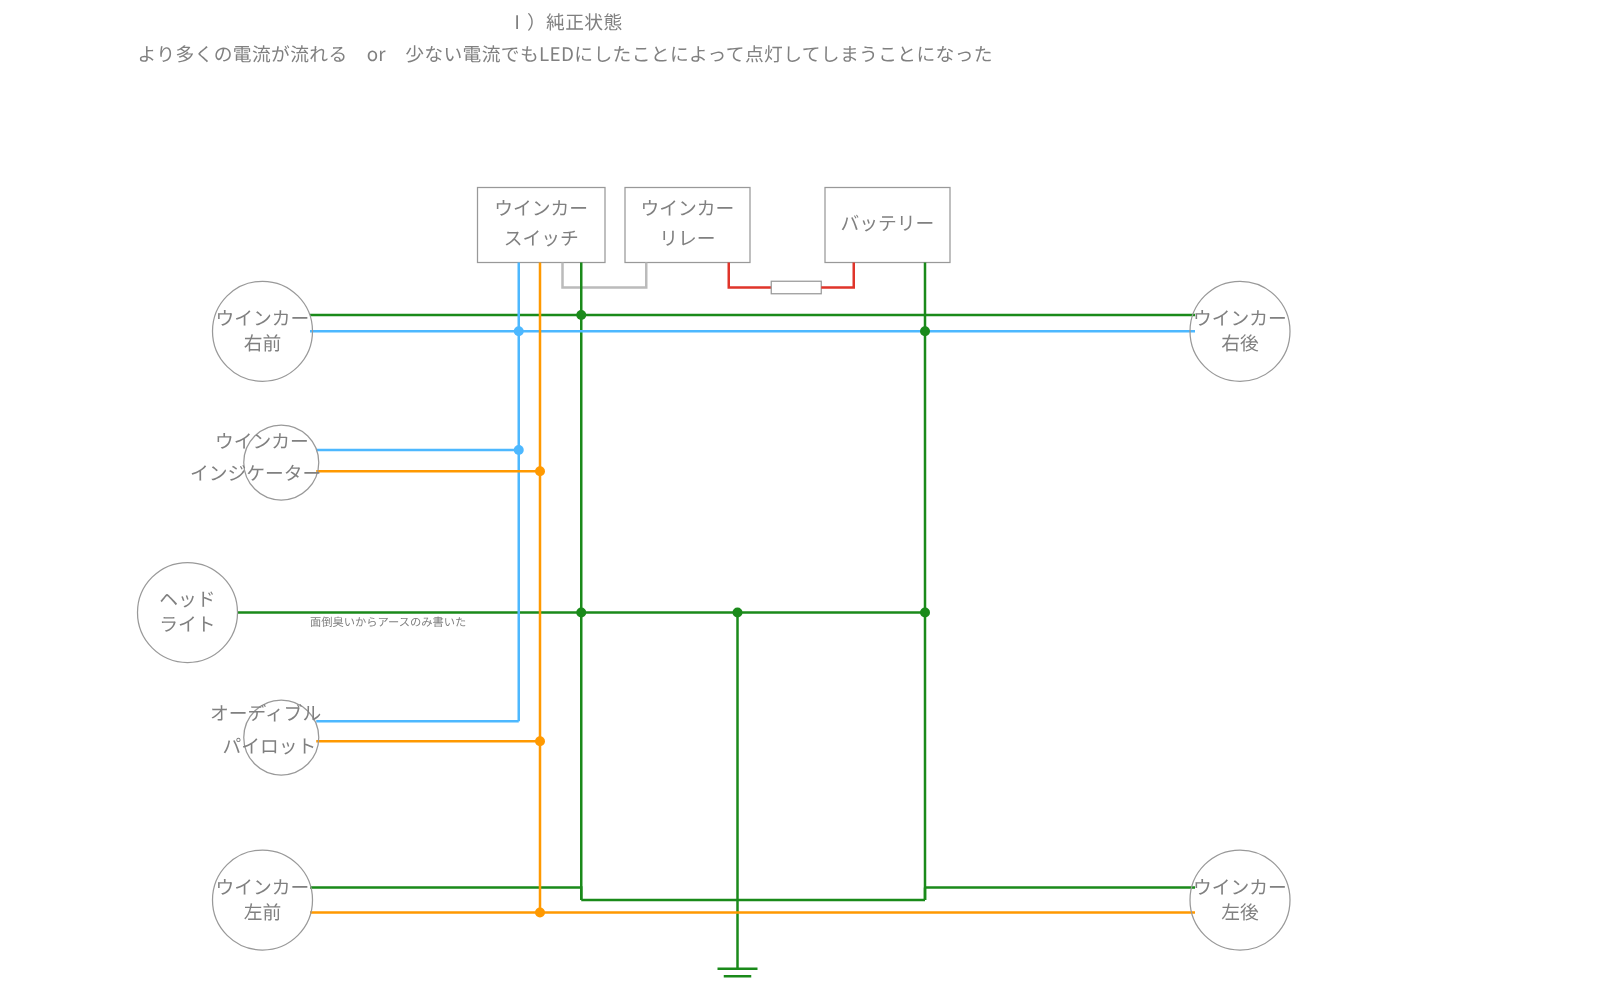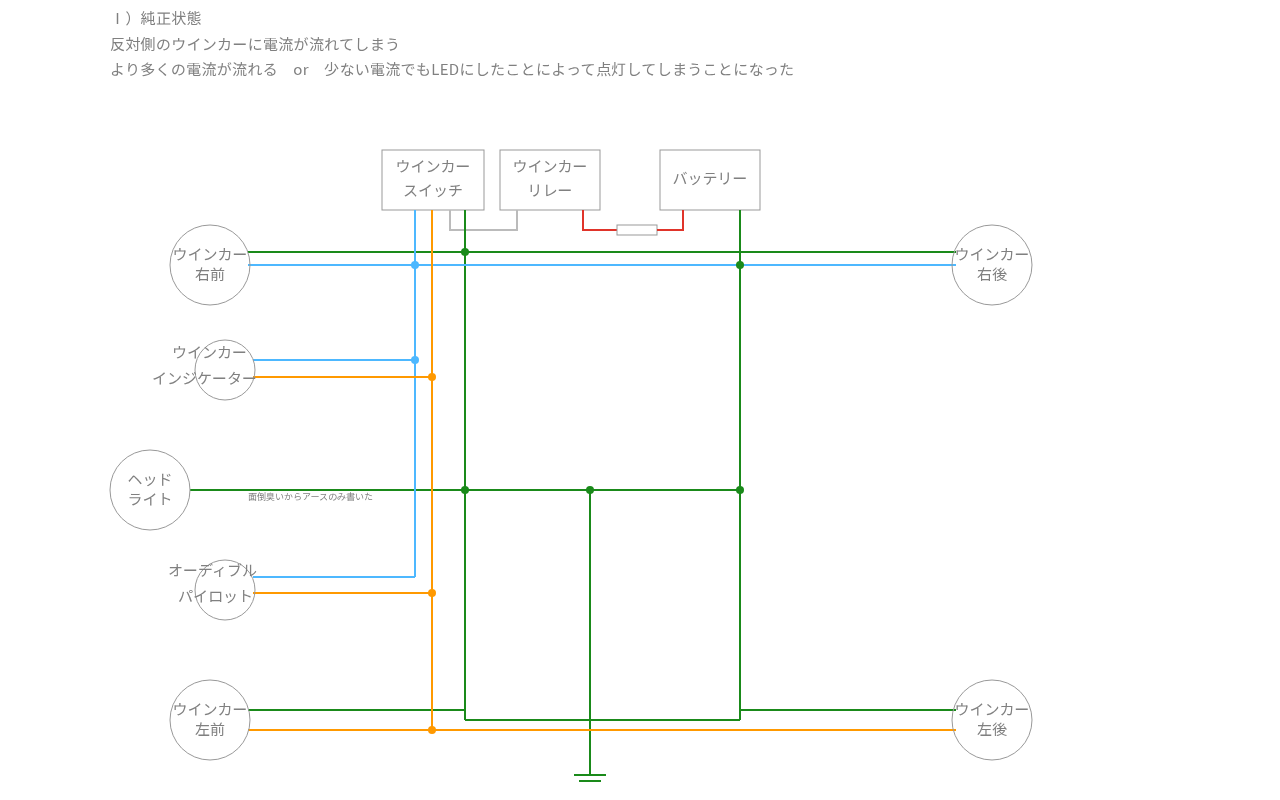--- a/index.html
+++ b/index.html
@@ -6,20 +6,21 @@
     margin: 0;
     font-family: "Noto Sans JP", "Hiragino Kaku Gothic Pro", "Yu Gothic", "Meiryo", sans-serif;
     font-size: 15px;
     color: #808080;
     background: #fff;
   }
   .page {
     position: relative;
     width: 1280px;
     height: 784px;
+    text-align: center;
   }
   .desc {
     position: absolute;
     left: 110px;
     top: 5px;
     line-height: 1.7;
     letter-spacing: 0.02em;
   }
   svg {
     position: absolute;
@@ -63,21 +64,20 @@
   .dot-orange { fill: #ff9900; }
   .dot-green  { fill: #1a8a1a; }
   .fuse { fill: none; stroke: #999; stroke-width: 1; }
 </style>
 </head>
 <body>
 
 <div class="page">
   <div class="desc">
     <div>Ⅰ）純正状態</div>
-    <div>反対側のウインカーに電流が流れてしまう</div>
     <div>より多くの電流が流れる　or　少ない電流でもLEDにしたことによって点灯してしまうことになった</div>
   </div>
 
   <svg width="1280" height="800">
 
     <rect class="box" x="382" y="150" width="102" height="60"></rect>
     <text class="lbl" x="433" y="168">ウインカー</text>
     <text class="lbl" x="433" y="192">スイッチ</text>
 
     <rect class="box" x="500" y="150" width="100" height="60"></rect>

